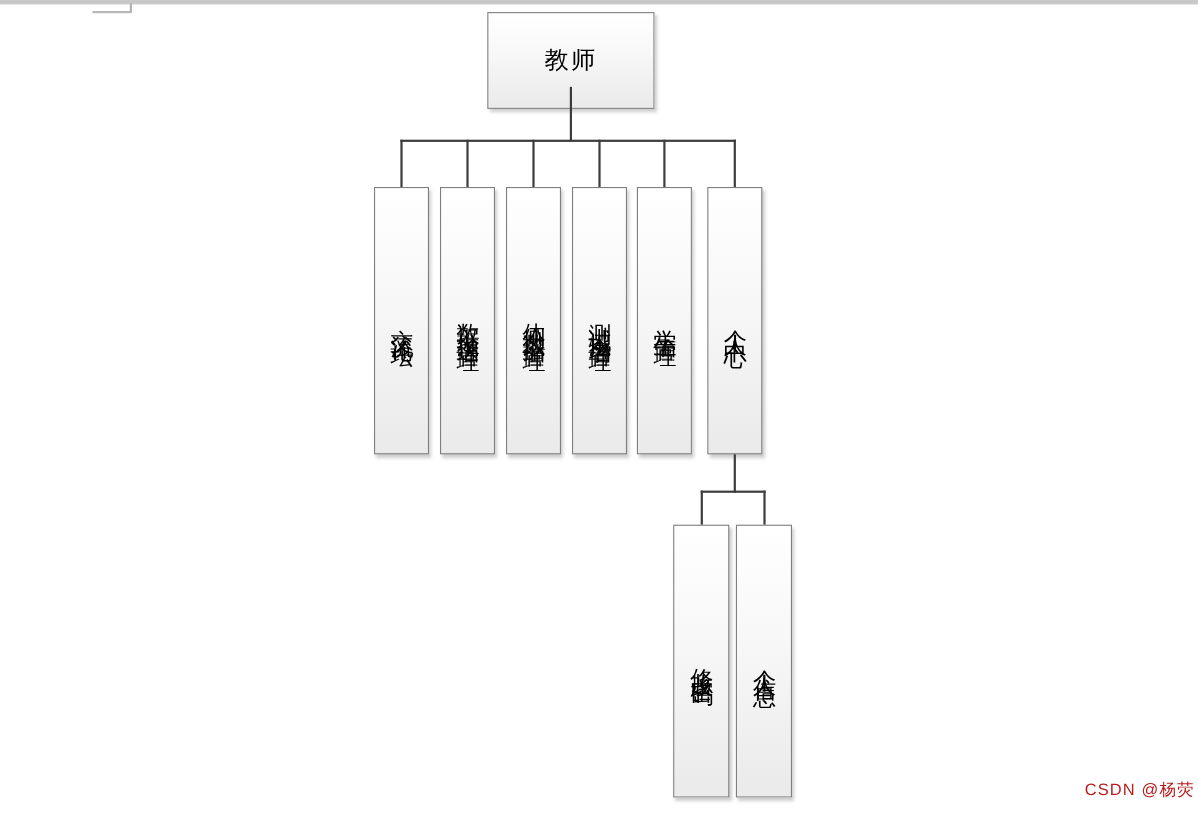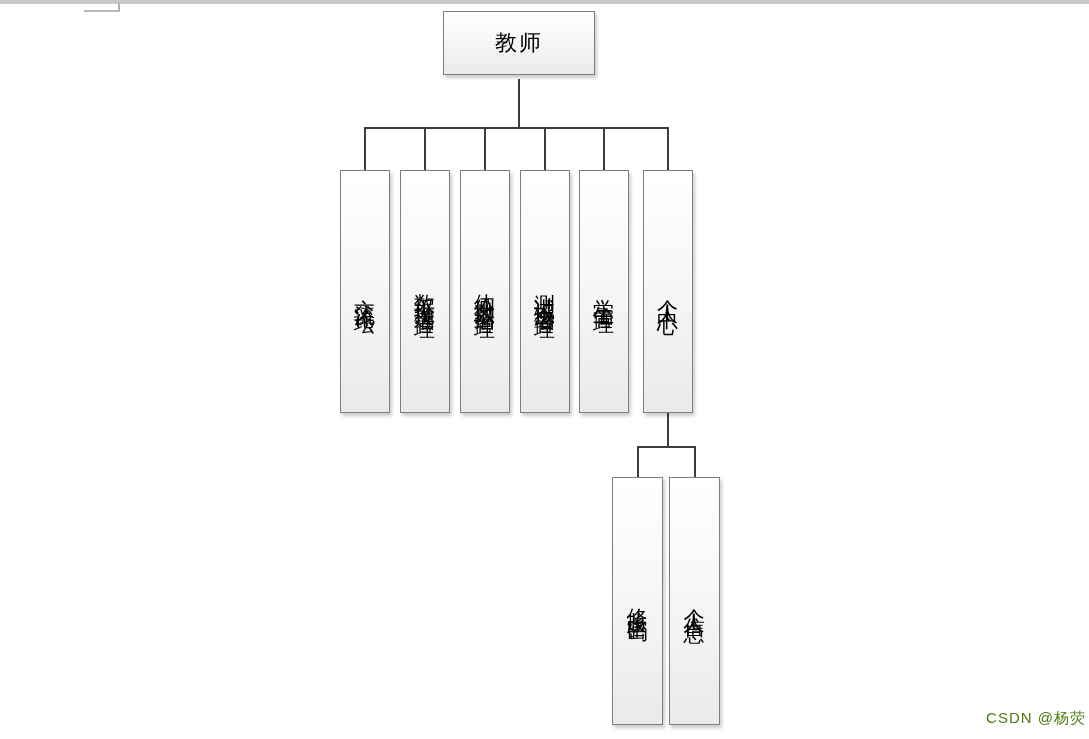--- a/index.html
+++ b/index.html
@@ -45,41 +45,41 @@
     background: linear-gradient(180deg, #ffffff 0%, #f7f7f7 45%, #eaeaea 100%);
     border: 1px solid #7f7f7f;
     box-shadow: 2px 3px 3px rgba(130,130,130,0.40);
     display: flex;
     align-items: center;
     justify-content: center;
     color: #000000;
   }
   .root {
     left: 443px; top: 11px;
-    width: 152px; height: 64px;
+    width: 152px; height: 88px;
     font-size: 22px;
     letter-spacing: 2px;
   }
   .vnode { top: 170px; width: 50px; height: 243px; }
   .bnode { top: 477px; width: 51px; height: 248px; }
 
   .vlabel {
     writing-mode: vertical-rl;
     text-orientation: upright;
     font-size: 21px;
     line-height: 1;
     letter-spacing: 5px;
     color: #000000;
   }
 
   .watermark {
     position: absolute;
     right: 3px; top: 709px;
     font-size: 15px;
-    color: #4d7c0f;
+    color: #b91c1c;
     letter-spacing: 1px;
     white-space: nowrap;
   }
 </style>
 </head>
 <body>
 
 <div class="canvas">
 
   <div class="top-bar"></div>

